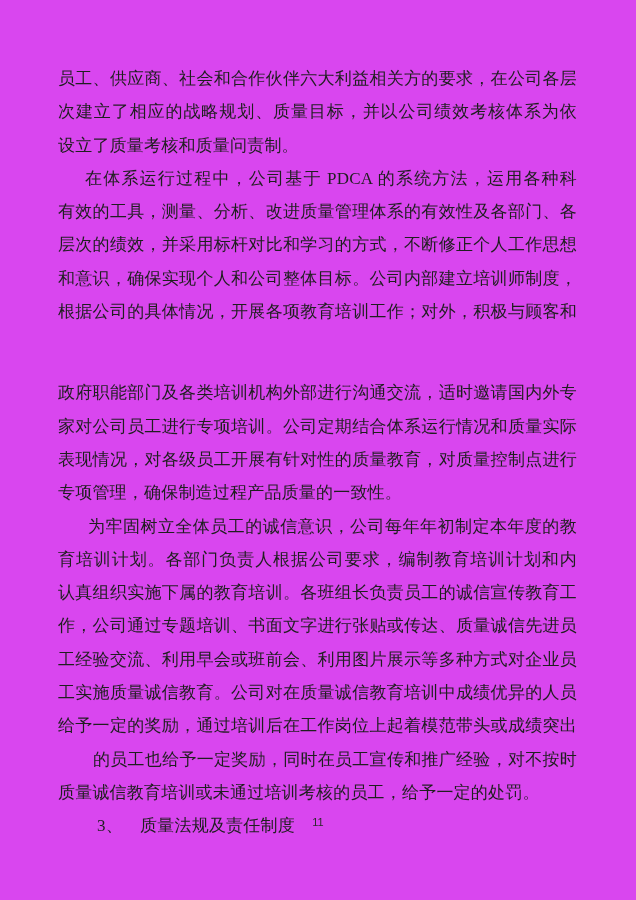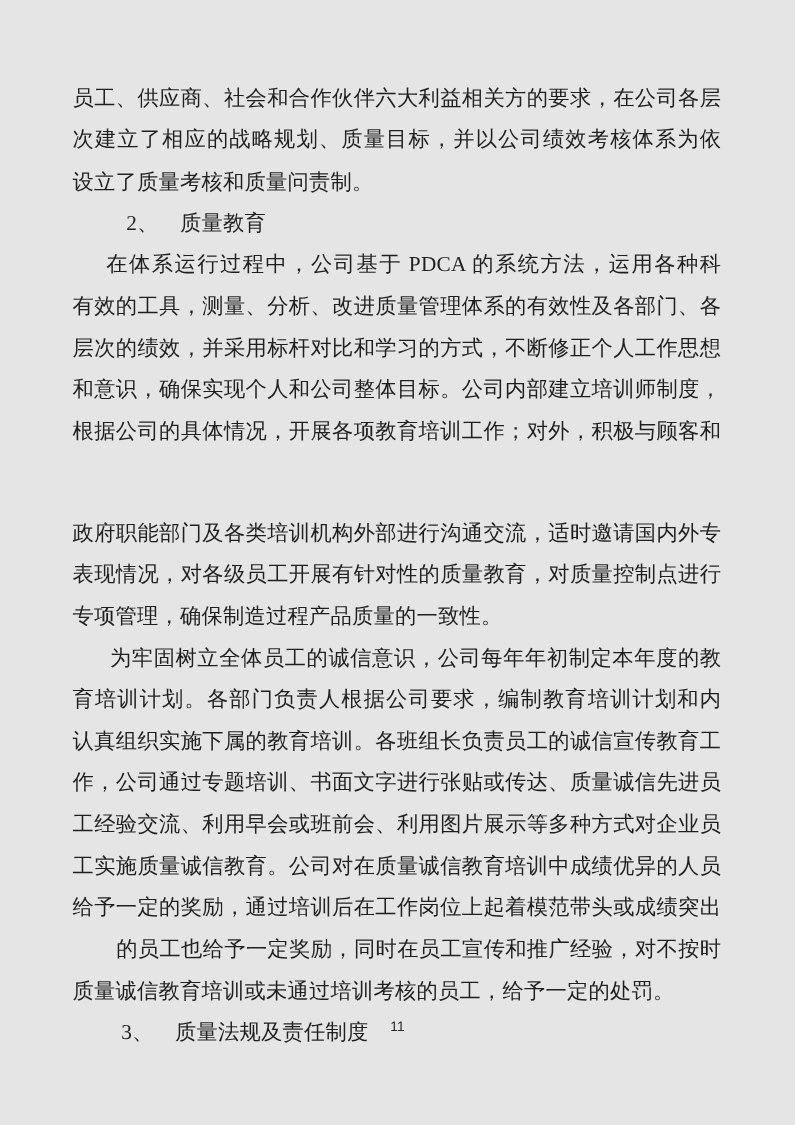--- a/index.html
+++ b/index.html
@@ -4,21 +4,21 @@
 <style>
   html, body {
     margin: 0;
     padding: 0;
     background: #ffffff;
   }
   .doc {
     position: relative;
     width: 636px;
     height: 900px;
-    background: #e5e5e5;
+    background: #d946ef;
     overflow: hidden;
     font-family: "Liberation Serif", "DejaVu Serif", serif;
   }
   .text-block {
     position: absolute;
     top: 62px;
     left: 58px;
     right: 59px;
   }
   .line {
@@ -48,27 +48,27 @@
   }
 </style>
 </head>
 <body>
 
 <div class="doc">
   <div class="text-block">
       <div class="line just" style="text-indent: 0px;">员工、供应商、社会和合作伙伴六大利益相关方的要求，在公司各层</div>
       <div class="line just" style="text-indent: 0px;">次建立了相应的战略规划、质量目标，并以公司绩效考核体系为依托，</div>
       <div class="line" style="text-indent: 0px;">设立了质量考核和质量问责制。</div>
-      <div class="line" style="text-indent: 43px;">2、　质量教育</div>
       <div class="line just" style="text-indent: 27px;">在体系运行过程中，公司基于 PDCA 的系统方法，运用各种科学、</div>
       <div class="line just" style="text-indent: 0px;">有效的工具，测量、分析、改进质量管理体系的有效性及各部门、各</div>
       <div class="line just" style="text-indent: 0px;">层次的绩效，并采用标杆对比和学习的方式，不断修正个人工作思想</div>
       <div class="line just" style="text-indent: 0px;">和意识，确保实现个人和公司整体目标。公司内部建立培训师制度，</div>
       <div class="line just" style="text-indent: 0px;">根据公司的具体情况，开展各项教育培训工作；对外，积极与顾客和</div>
       <div class="line just" style="text-indent: 0px; margin-top: 48px;">政府职能部门及各类培训机构外部进行沟通交流，适时邀请国内外专</div>
+      <div class="line just" style="text-indent: 0px;">家对公司员工进行专项培训。公司定期结合体系运行情况和质量实际</div>
       <div class="line just" style="text-indent: 0px;">表现情况，对各级员工开展有针对性的质量教育，对质量控制点进行</div>
       <div class="line" style="text-indent: 0px;">专项管理，确保制造过程产品质量的一致性。</div>
       <div class="line just" style="text-indent: 30px;">为牢固树立全体员工的诚信意识，公司每年年初制定本年度的教</div>
       <div class="line just" style="text-indent: 0px;">育培训计划。各部门负责人根据公司要求，编制教育培训计划和内容，</div>
       <div class="line just" style="text-indent: 0px;">认真组织实施下属的教育培训。各班组长负责员工的诚信宣传教育工</div>
       <div class="line just" style="text-indent: 0px;">作，公司通过专题培训、书面文字进行张贴或传达、质量诚信先进员</div>
       <div class="line just" style="text-indent: 0px;">工经验交流、利用早会或班前会、利用图片展示等多种方式对企业员</div>
       <div class="line just" style="text-indent: 0px;">工实施质量诚信教育。公司对在质量诚信教育培训中成绩优异的人员</div>
       <div class="line just" style="text-indent: 0px;">给予一定的奖励，通过培训后在工作岗位上起着模范带头或成绩突出</div>
       <div class="line just" style="text-indent: 0px; margin-left: 35px;">的员工也给予一定奖励，同时在员工宣传和推广经验，对不按时参加</div>

